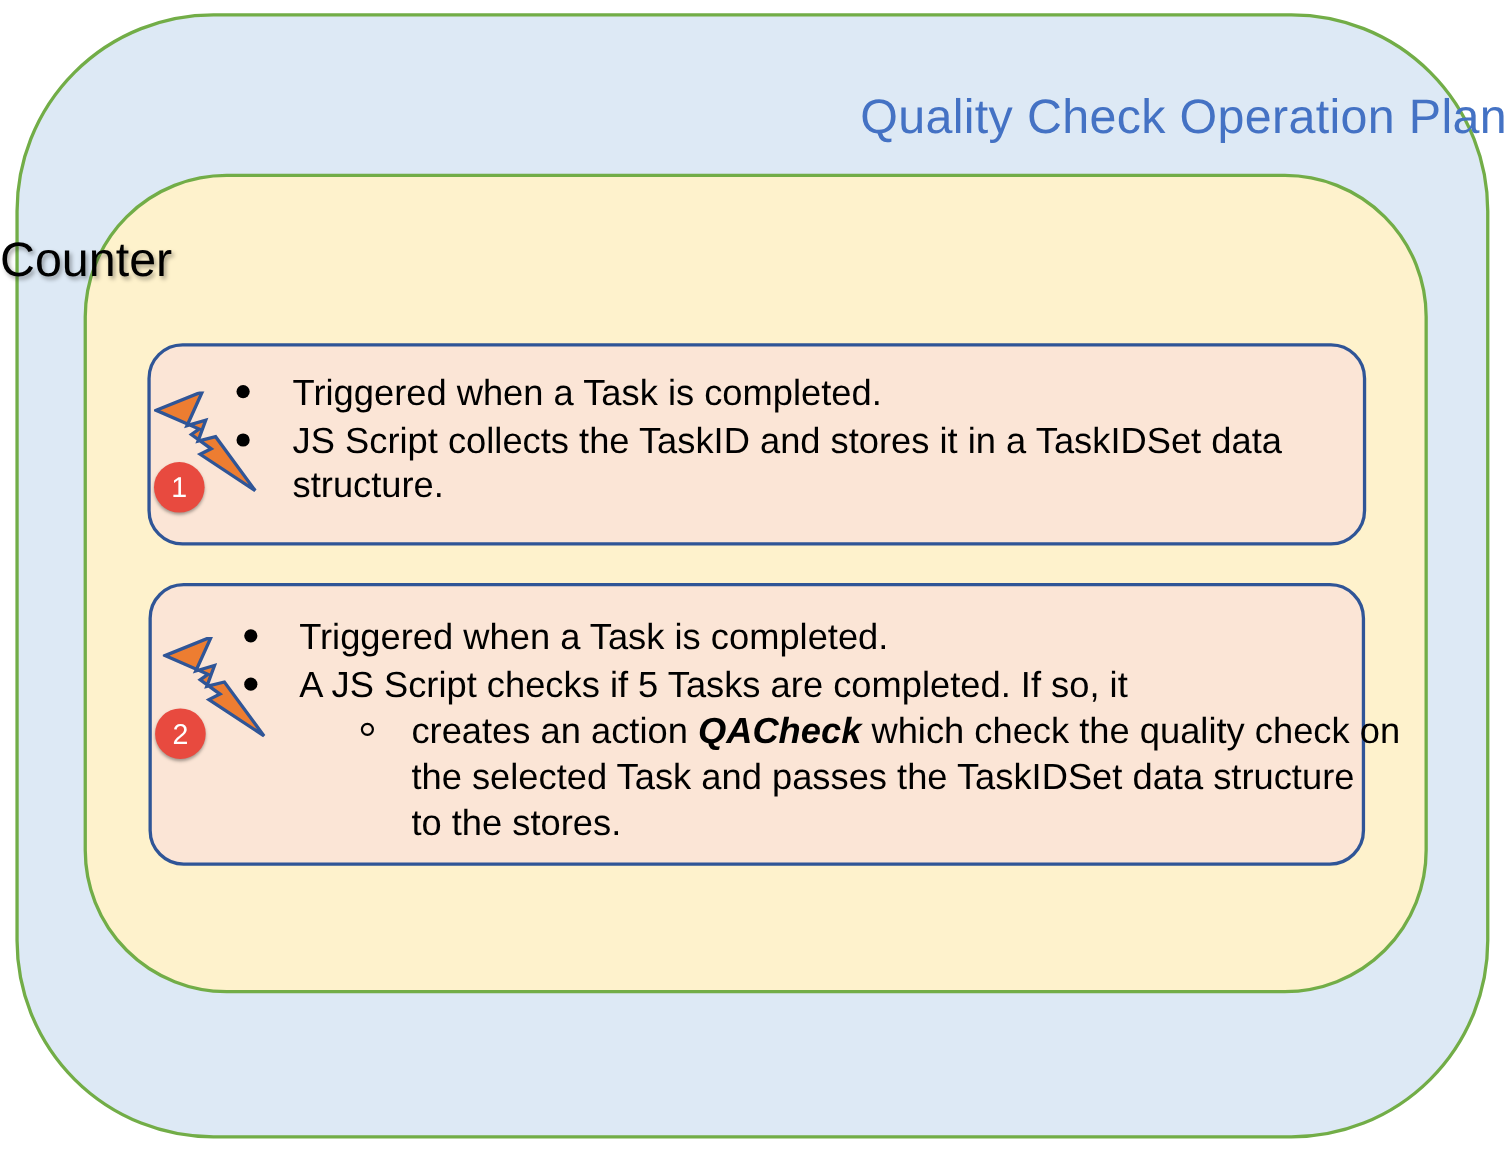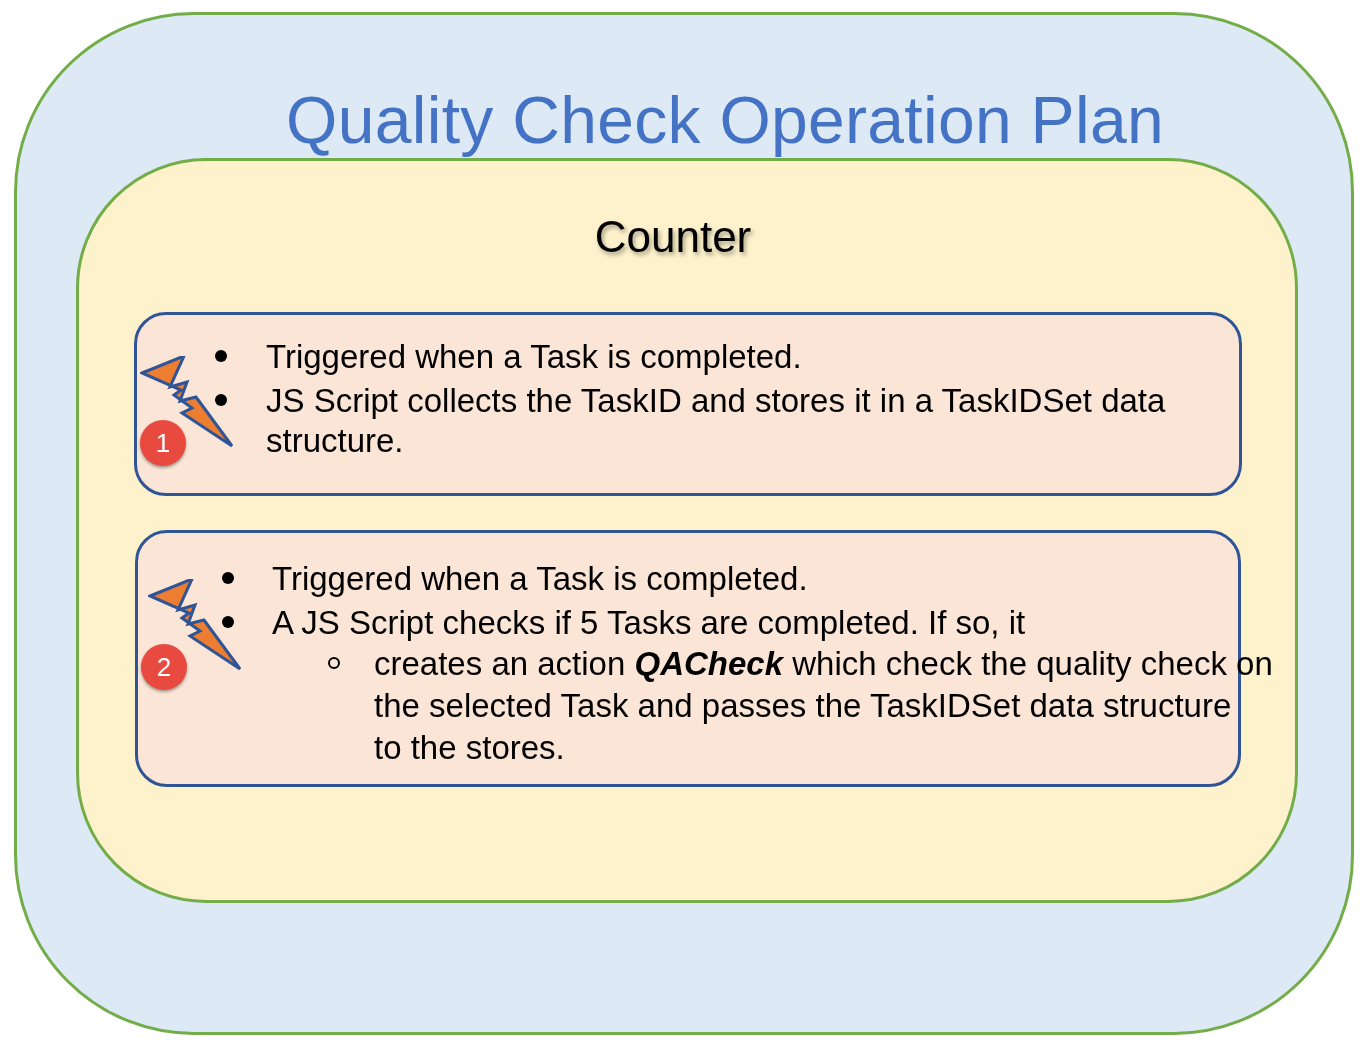--- a/index.html
+++ b/index.html
@@ -1,23 +1,23 @@
 <!DOCTYPE html>
 <html><head>
 <meta charset="utf-8">
 <style>
   html, body { margin:0; padding:0; background:#ffffff; }
   body { width:1370px; height:1054px; position:relative; overflow:hidden; font-family:"Liberation Sans", sans-serif; }
   .outer { position:absolute; left:14px; top:12px; width:1340px; height:1023px; box-sizing:border-box;
     background:#dde9f5; border:3px solid #72ad47; border-radius:180px; }
-  .title { position:absolute; left:0; width:1370px; top:82px; text-align:center; padding-left:80px; box-sizing:border-box;
-    font-size:66px; color:#4472c4; letter-spacing:0.3px; }
+  .title { position:absolute; left:0; width:1370px; top:82px; text-align:right; padding-left:80px; box-sizing:border-box;
+    font-size:44px; color:#4472c4; letter-spacing:0.3px; }
   .inner { position:absolute; left:76px; top:158px; width:1222px; height:745px; box-sizing:border-box;
     background:#fef2cc; border:3px solid #72ad47; border-radius:130px; }
-  .counter { position:absolute; left:0; width:1346px; top:212px; text-align:center; font-size:44px; color:#000;
+  .counter { position:absolute; left:0; width:1346px; top:212px; text-align:left; font-size:44px; color:#000;
     text-shadow:2px 3px 4px rgba(0,0,0,0.35); }
   .box { position:absolute; box-sizing:border-box; background:#fbe5d6; border:3px solid #2f5597; border-radius:32px; }
   .box1 { left:134px; top:312px; width:1108px; height:184px; }
   .box2 { left:135px; top:530px; width:1106px; height:257px; }
   .bolt { position:absolute; }
   .badge { position:absolute; width:46px; height:46px; border-radius:50%; background:#e84a3f;
     box-shadow:0 2px 3px rgba(0,0,0,0.35); color:#fff; font-size:26px; text-align:center; line-height:46px; }
   .line { position:absolute; font-size:33px; color:#000; white-space:nowrap; }
   .dot { position:absolute; width:12px; height:12px; border-radius:50%; background:#000; }
   .circ { position:absolute; width:12px; height:12px; border-radius:50%; border:2px solid #000; box-sizing:border-box; }

